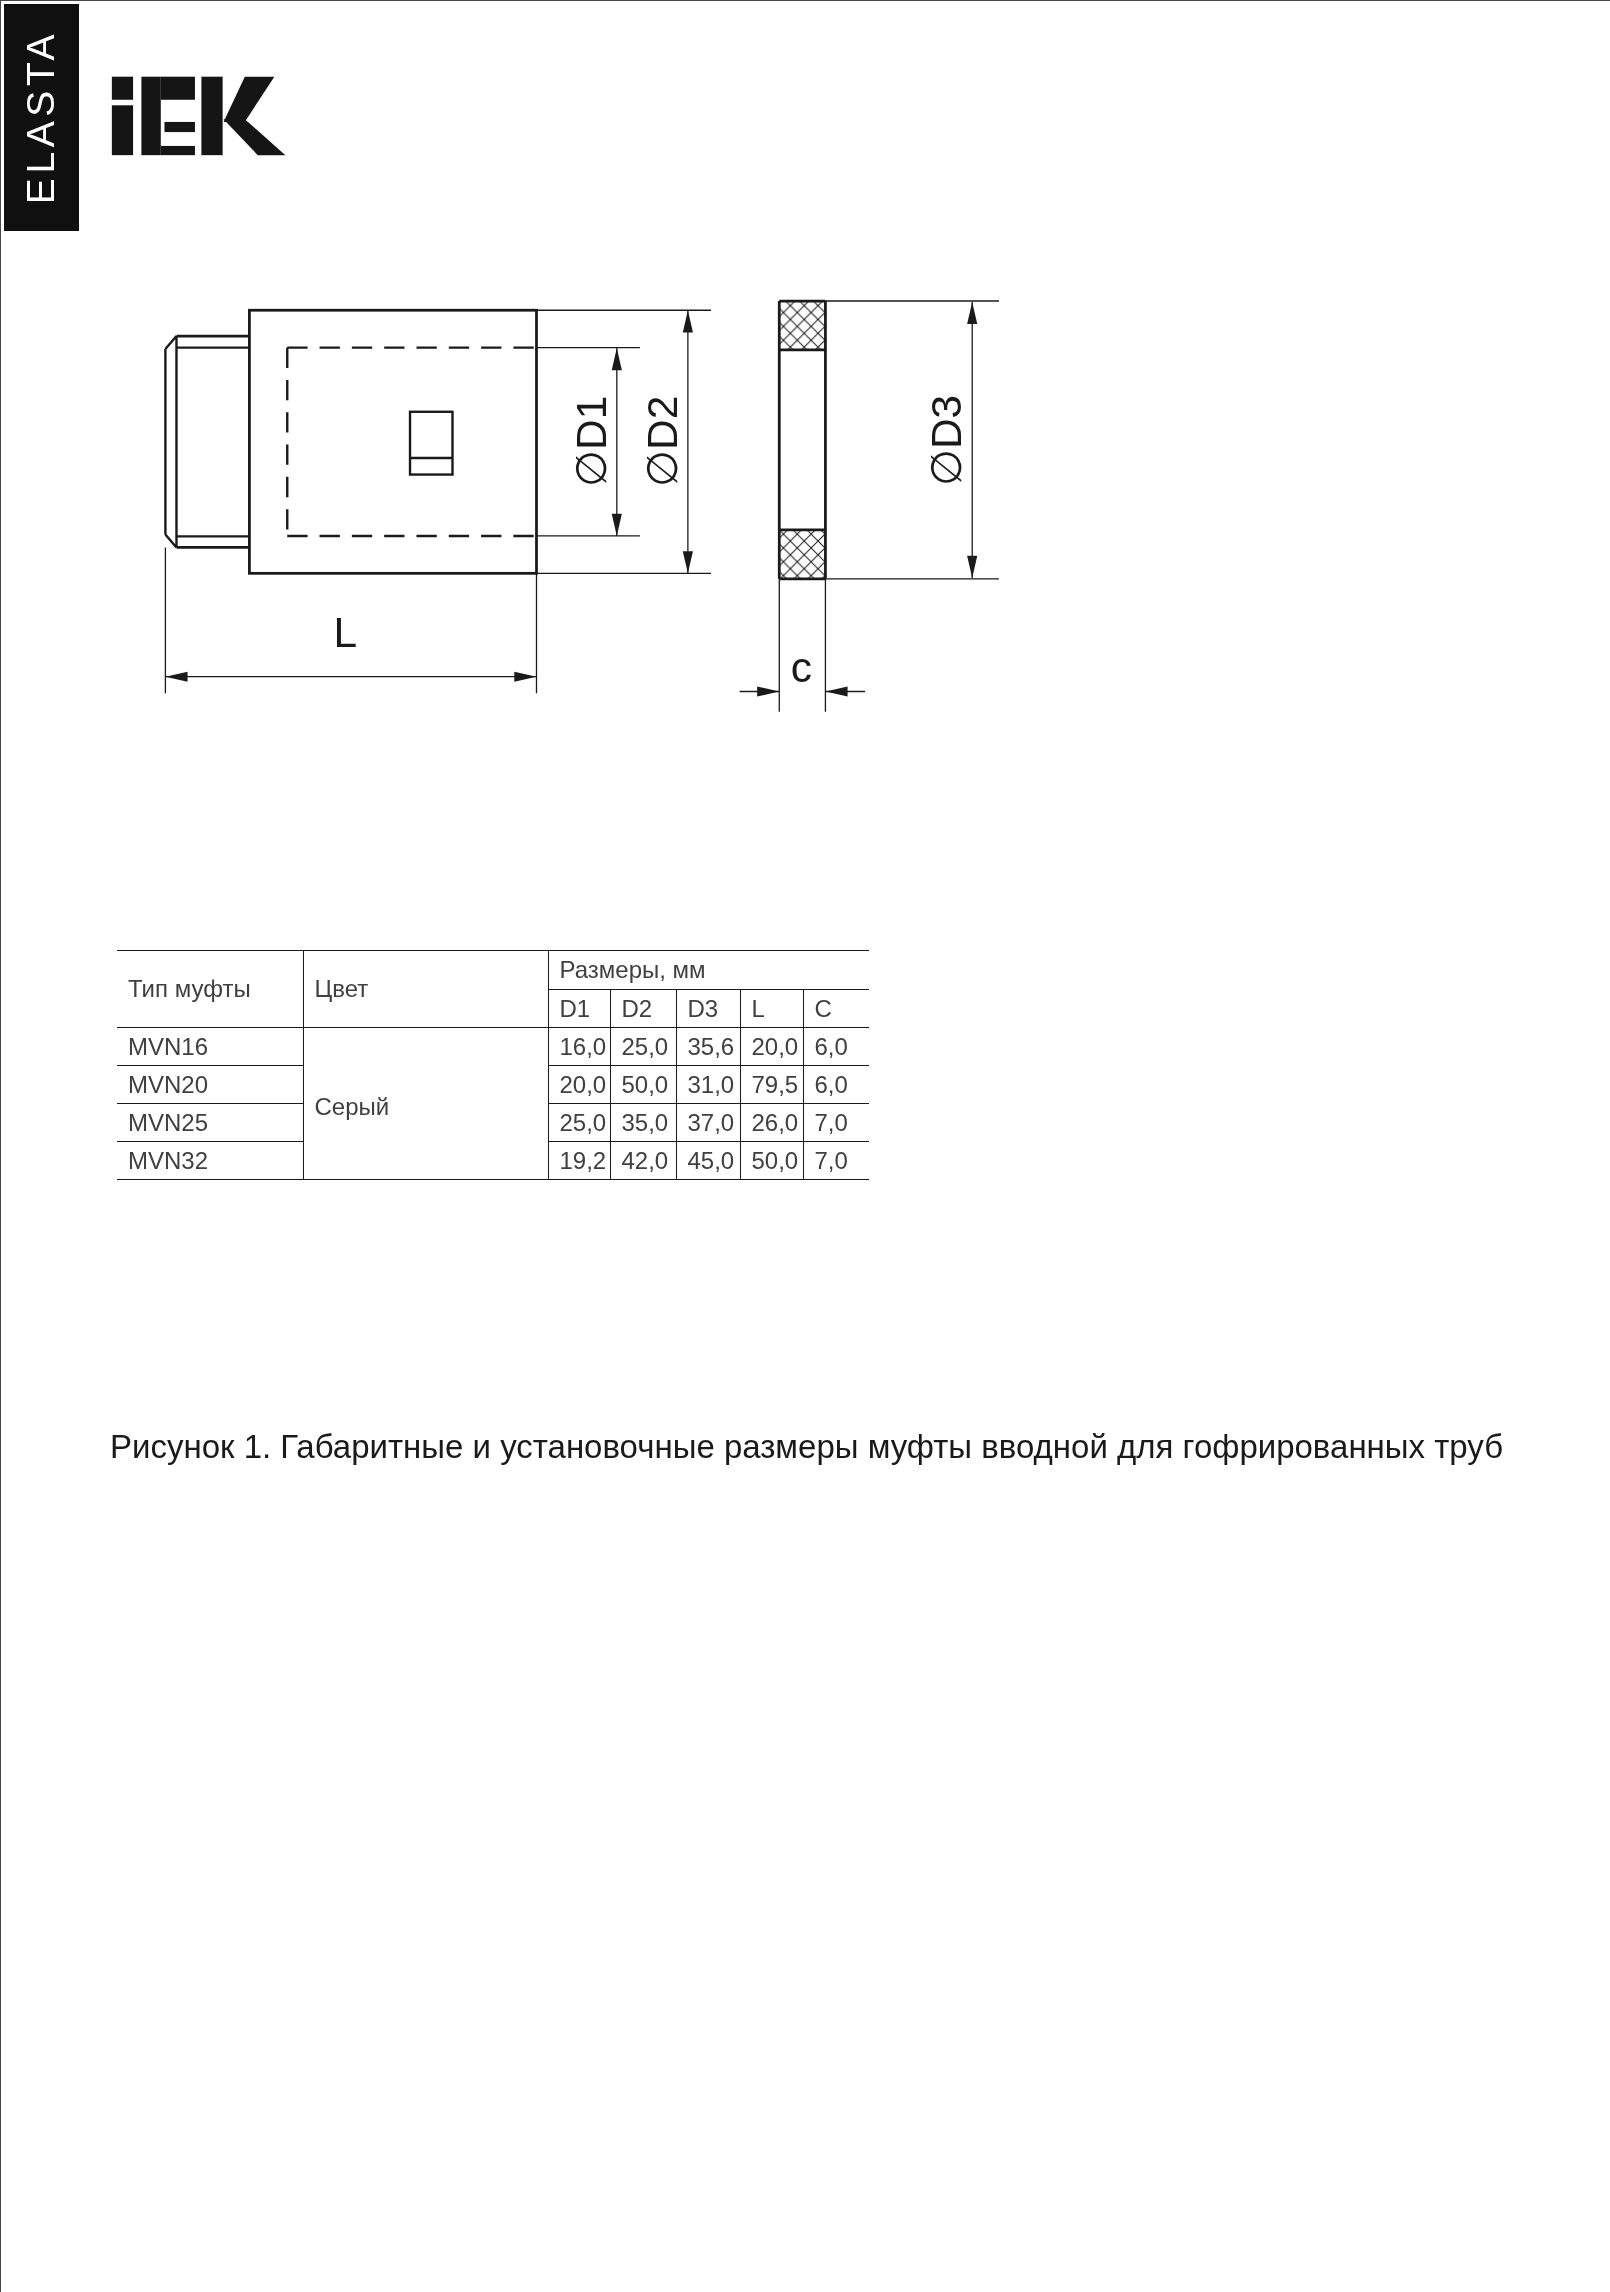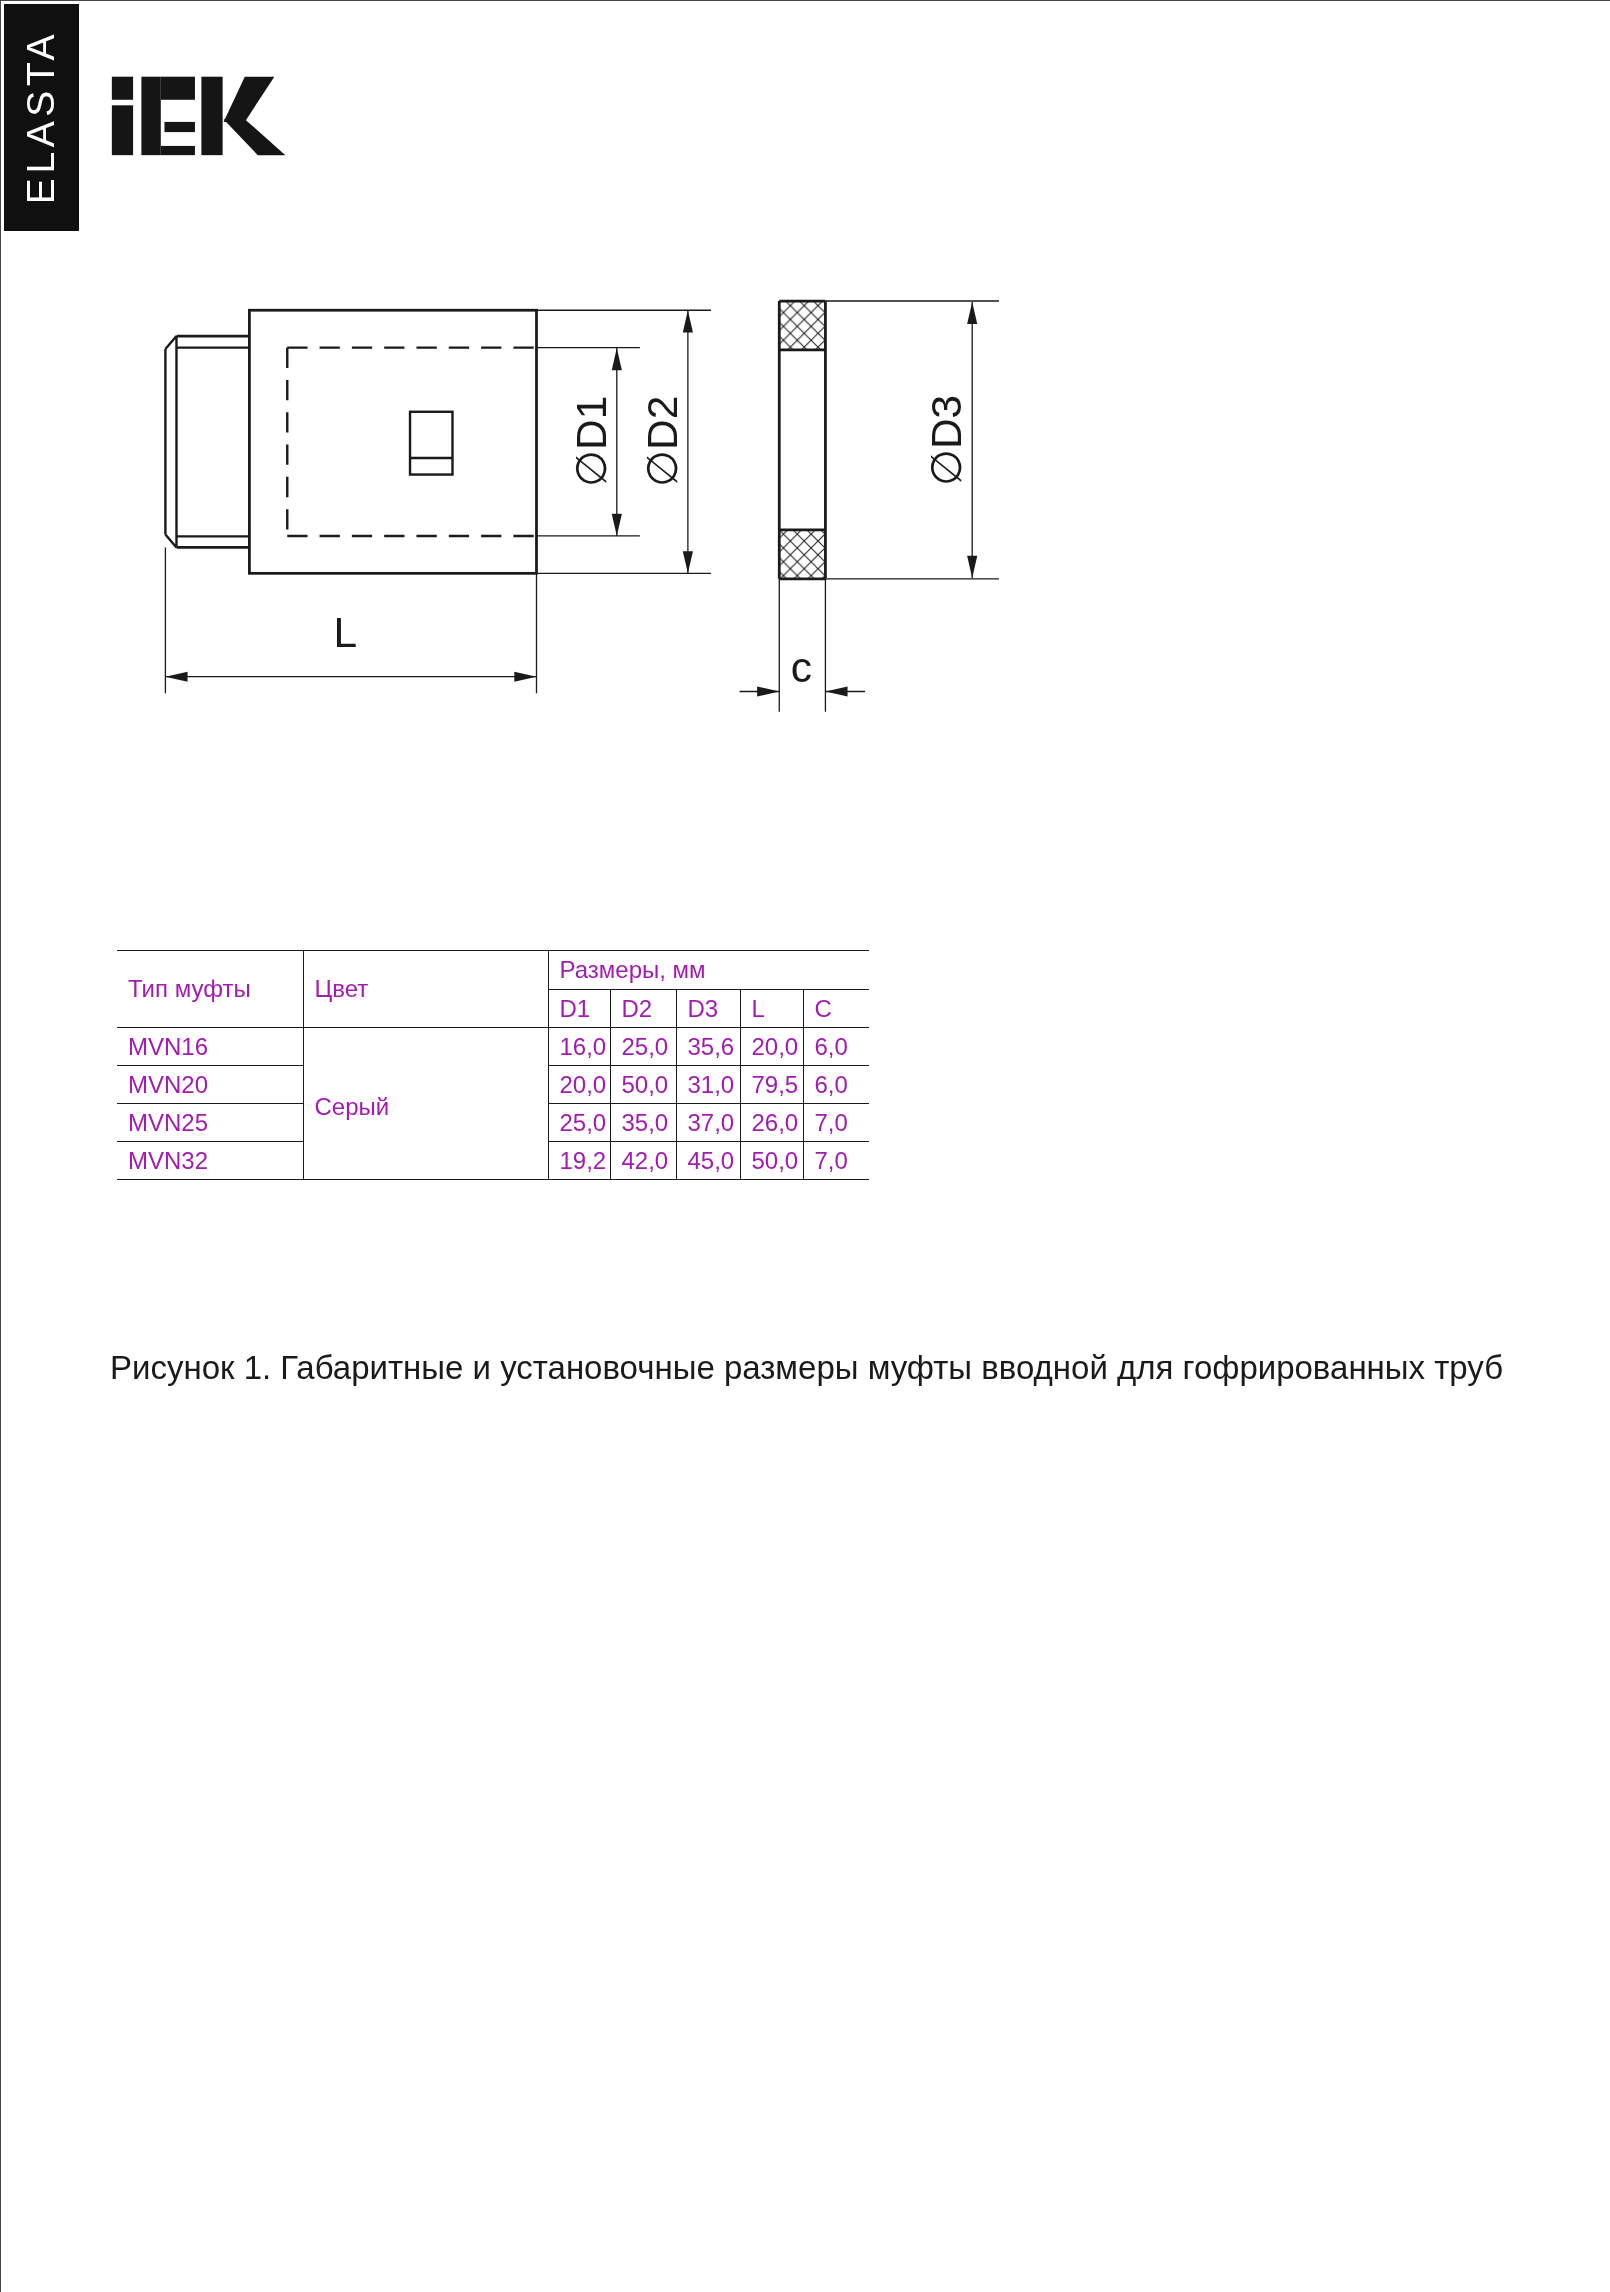--- a/index.html
+++ b/index.html
@@ -30,33 +30,33 @@
   .med{stroke-width:2.6px;}
   .thin{stroke-width:1.4px;}
   .dashed{stroke-width:2.6px;stroke-dasharray:22 13;}
   .arr{fill:#1a1a1a;stroke:none;}
   .dimtxt{font-size:46px;fill:#1a1a1a;}
   .logo rect,.logo polygon{fill:#151515;}
   
   table.dim-table{
     position:absolute;left:116px;top:949px;
     border-collapse:collapse;table-layout:fixed;
-    font-size:24px;color:#a21caf;
+    font-size:24px;color:#404040;
   }
   table.dim-table td{
     padding:0 0 0 11px;vertical-align:middle;
     height:38px;box-sizing:border-box;white-space:nowrap;
   }
   td.b-top{border-top:1.8px solid #1a1a1a;}
   td.b-right{border-right:1.8px solid #1a1a1a;}
   td.b-bottom{border-bottom:1.8px solid #1a1a1a;}
   td.v-top{vertical-align:top;padding-top:7.4px;}
   
   .caption{
-    position:absolute;left:109px;top:1346px;
+    position:absolute;left:109px;top:1425px;
     font-size:33px;line-height:41px;color:#1a1a1a;white-space:nowrap;
   }
 </style>
 </head>
 <body>
 
 <div class="page">
 
   <div class="banner">
     <span>ELASTA</span>

